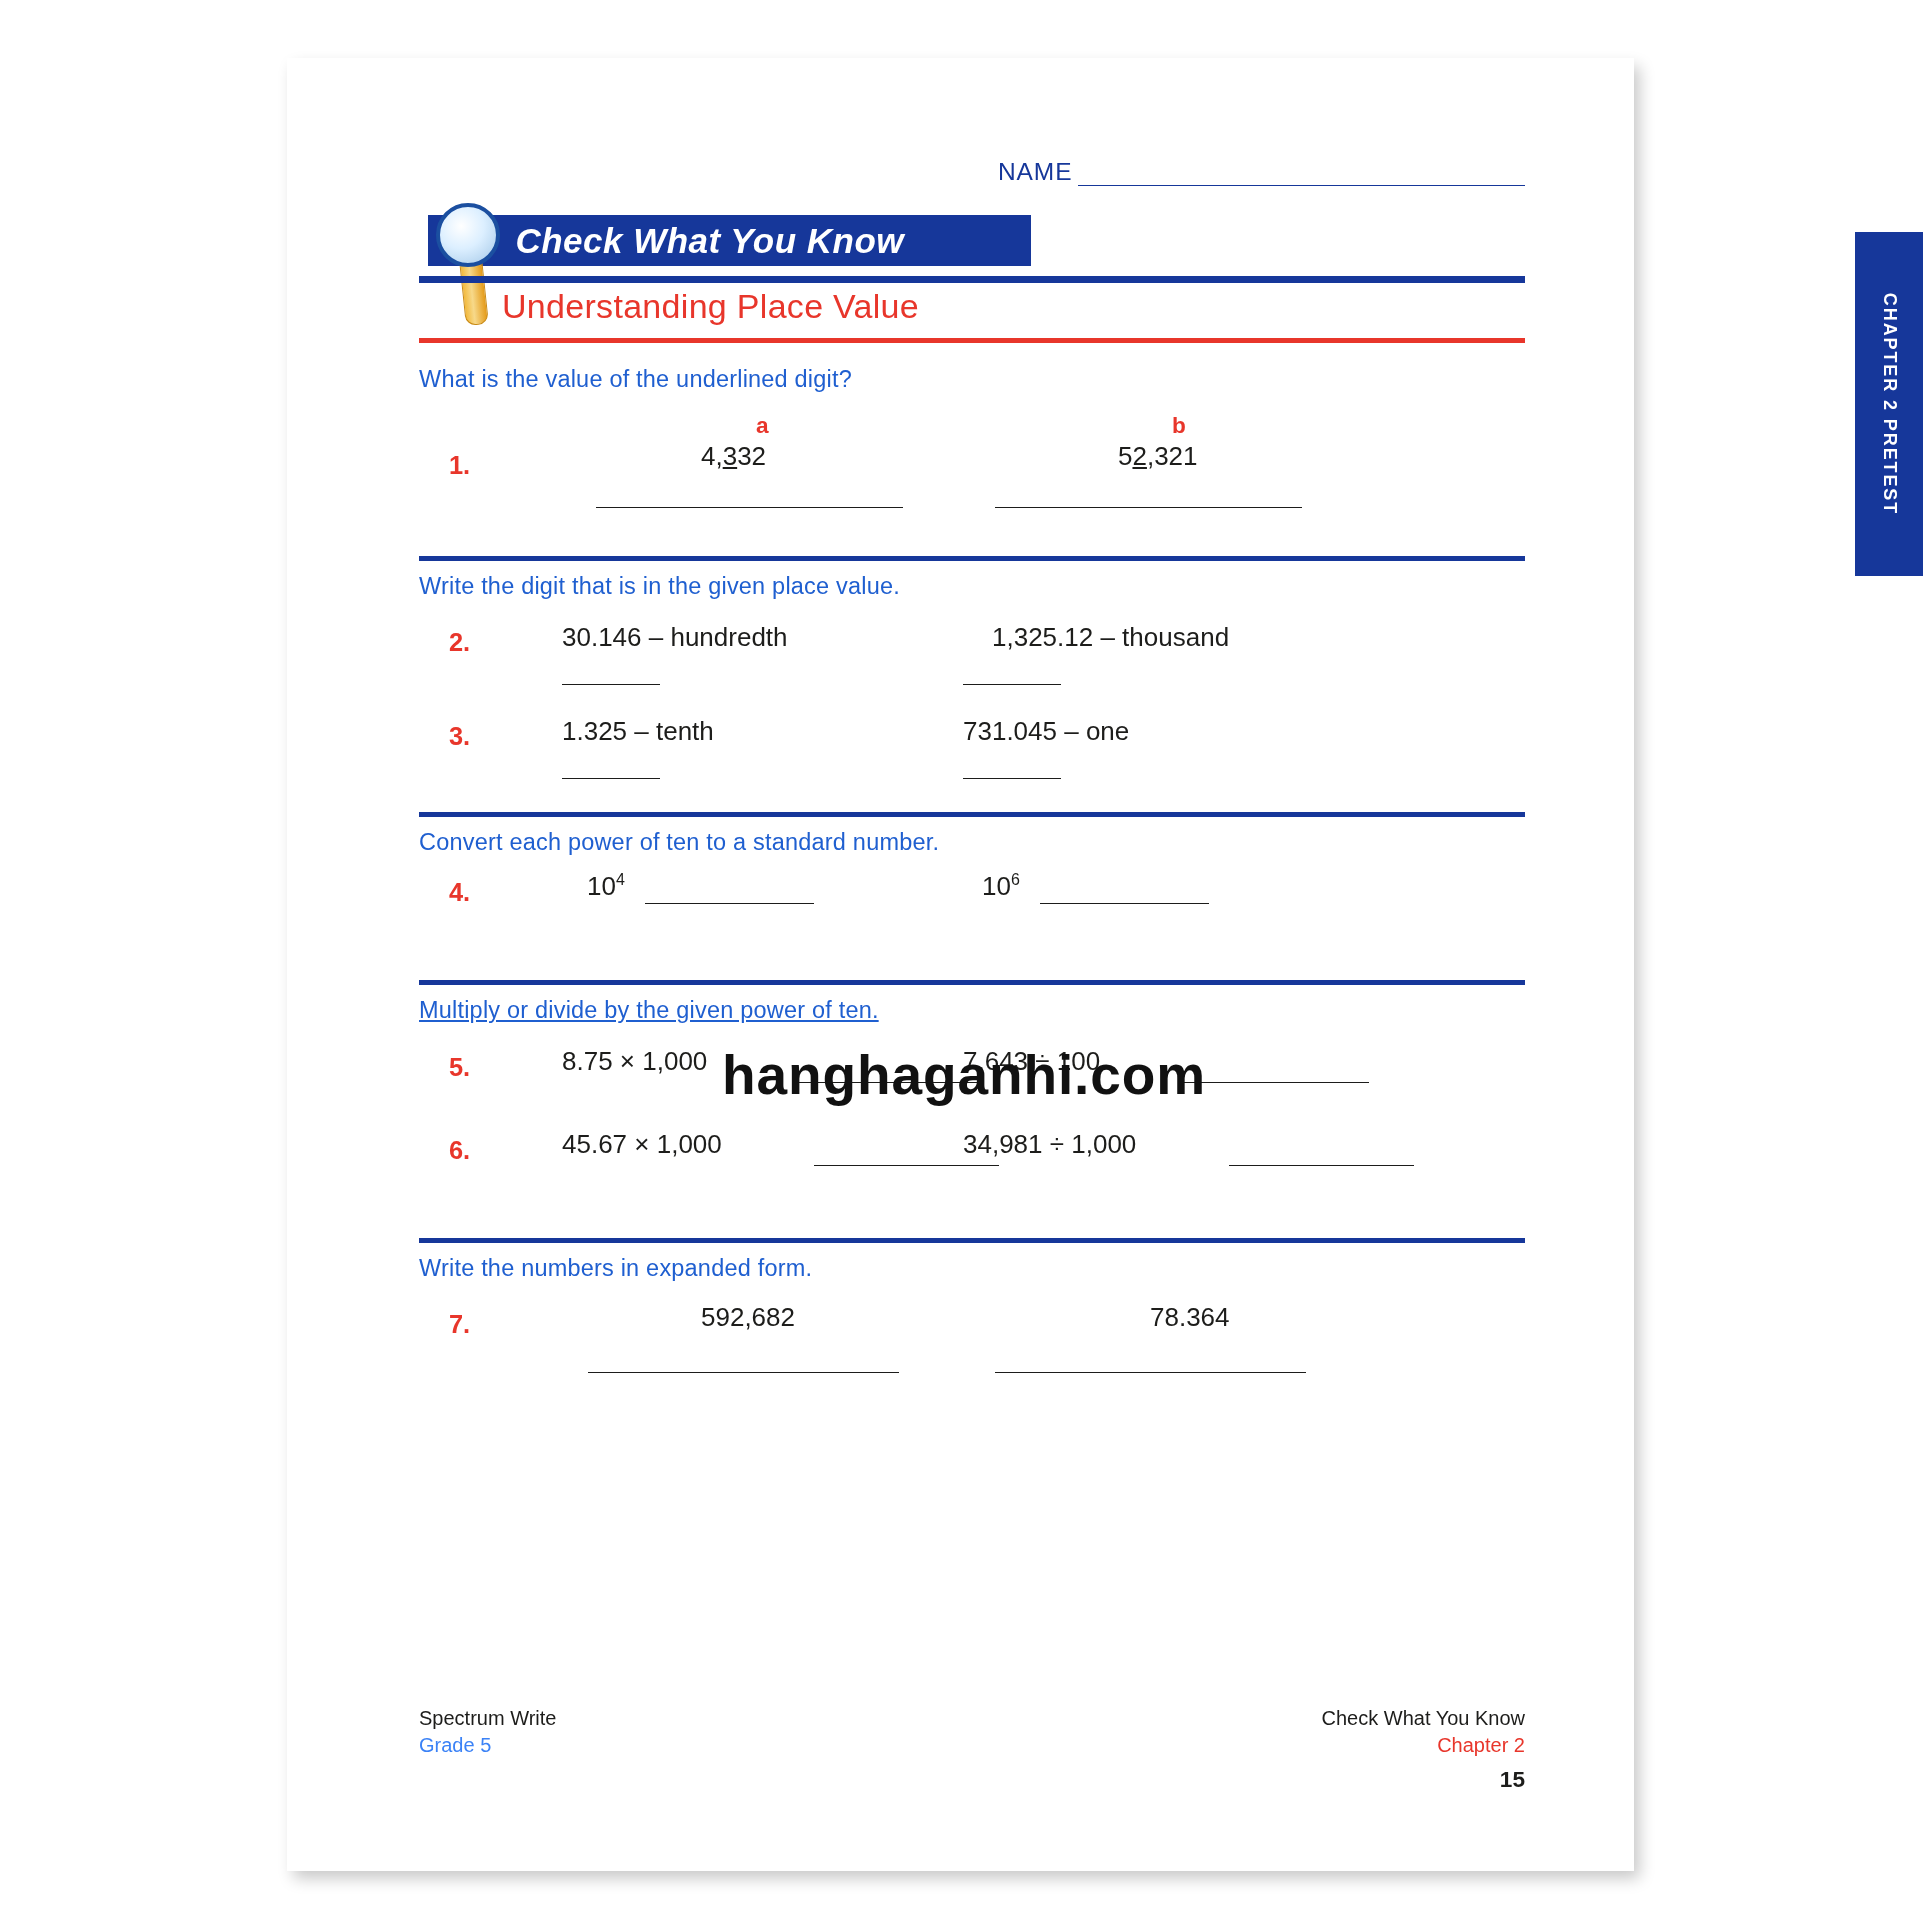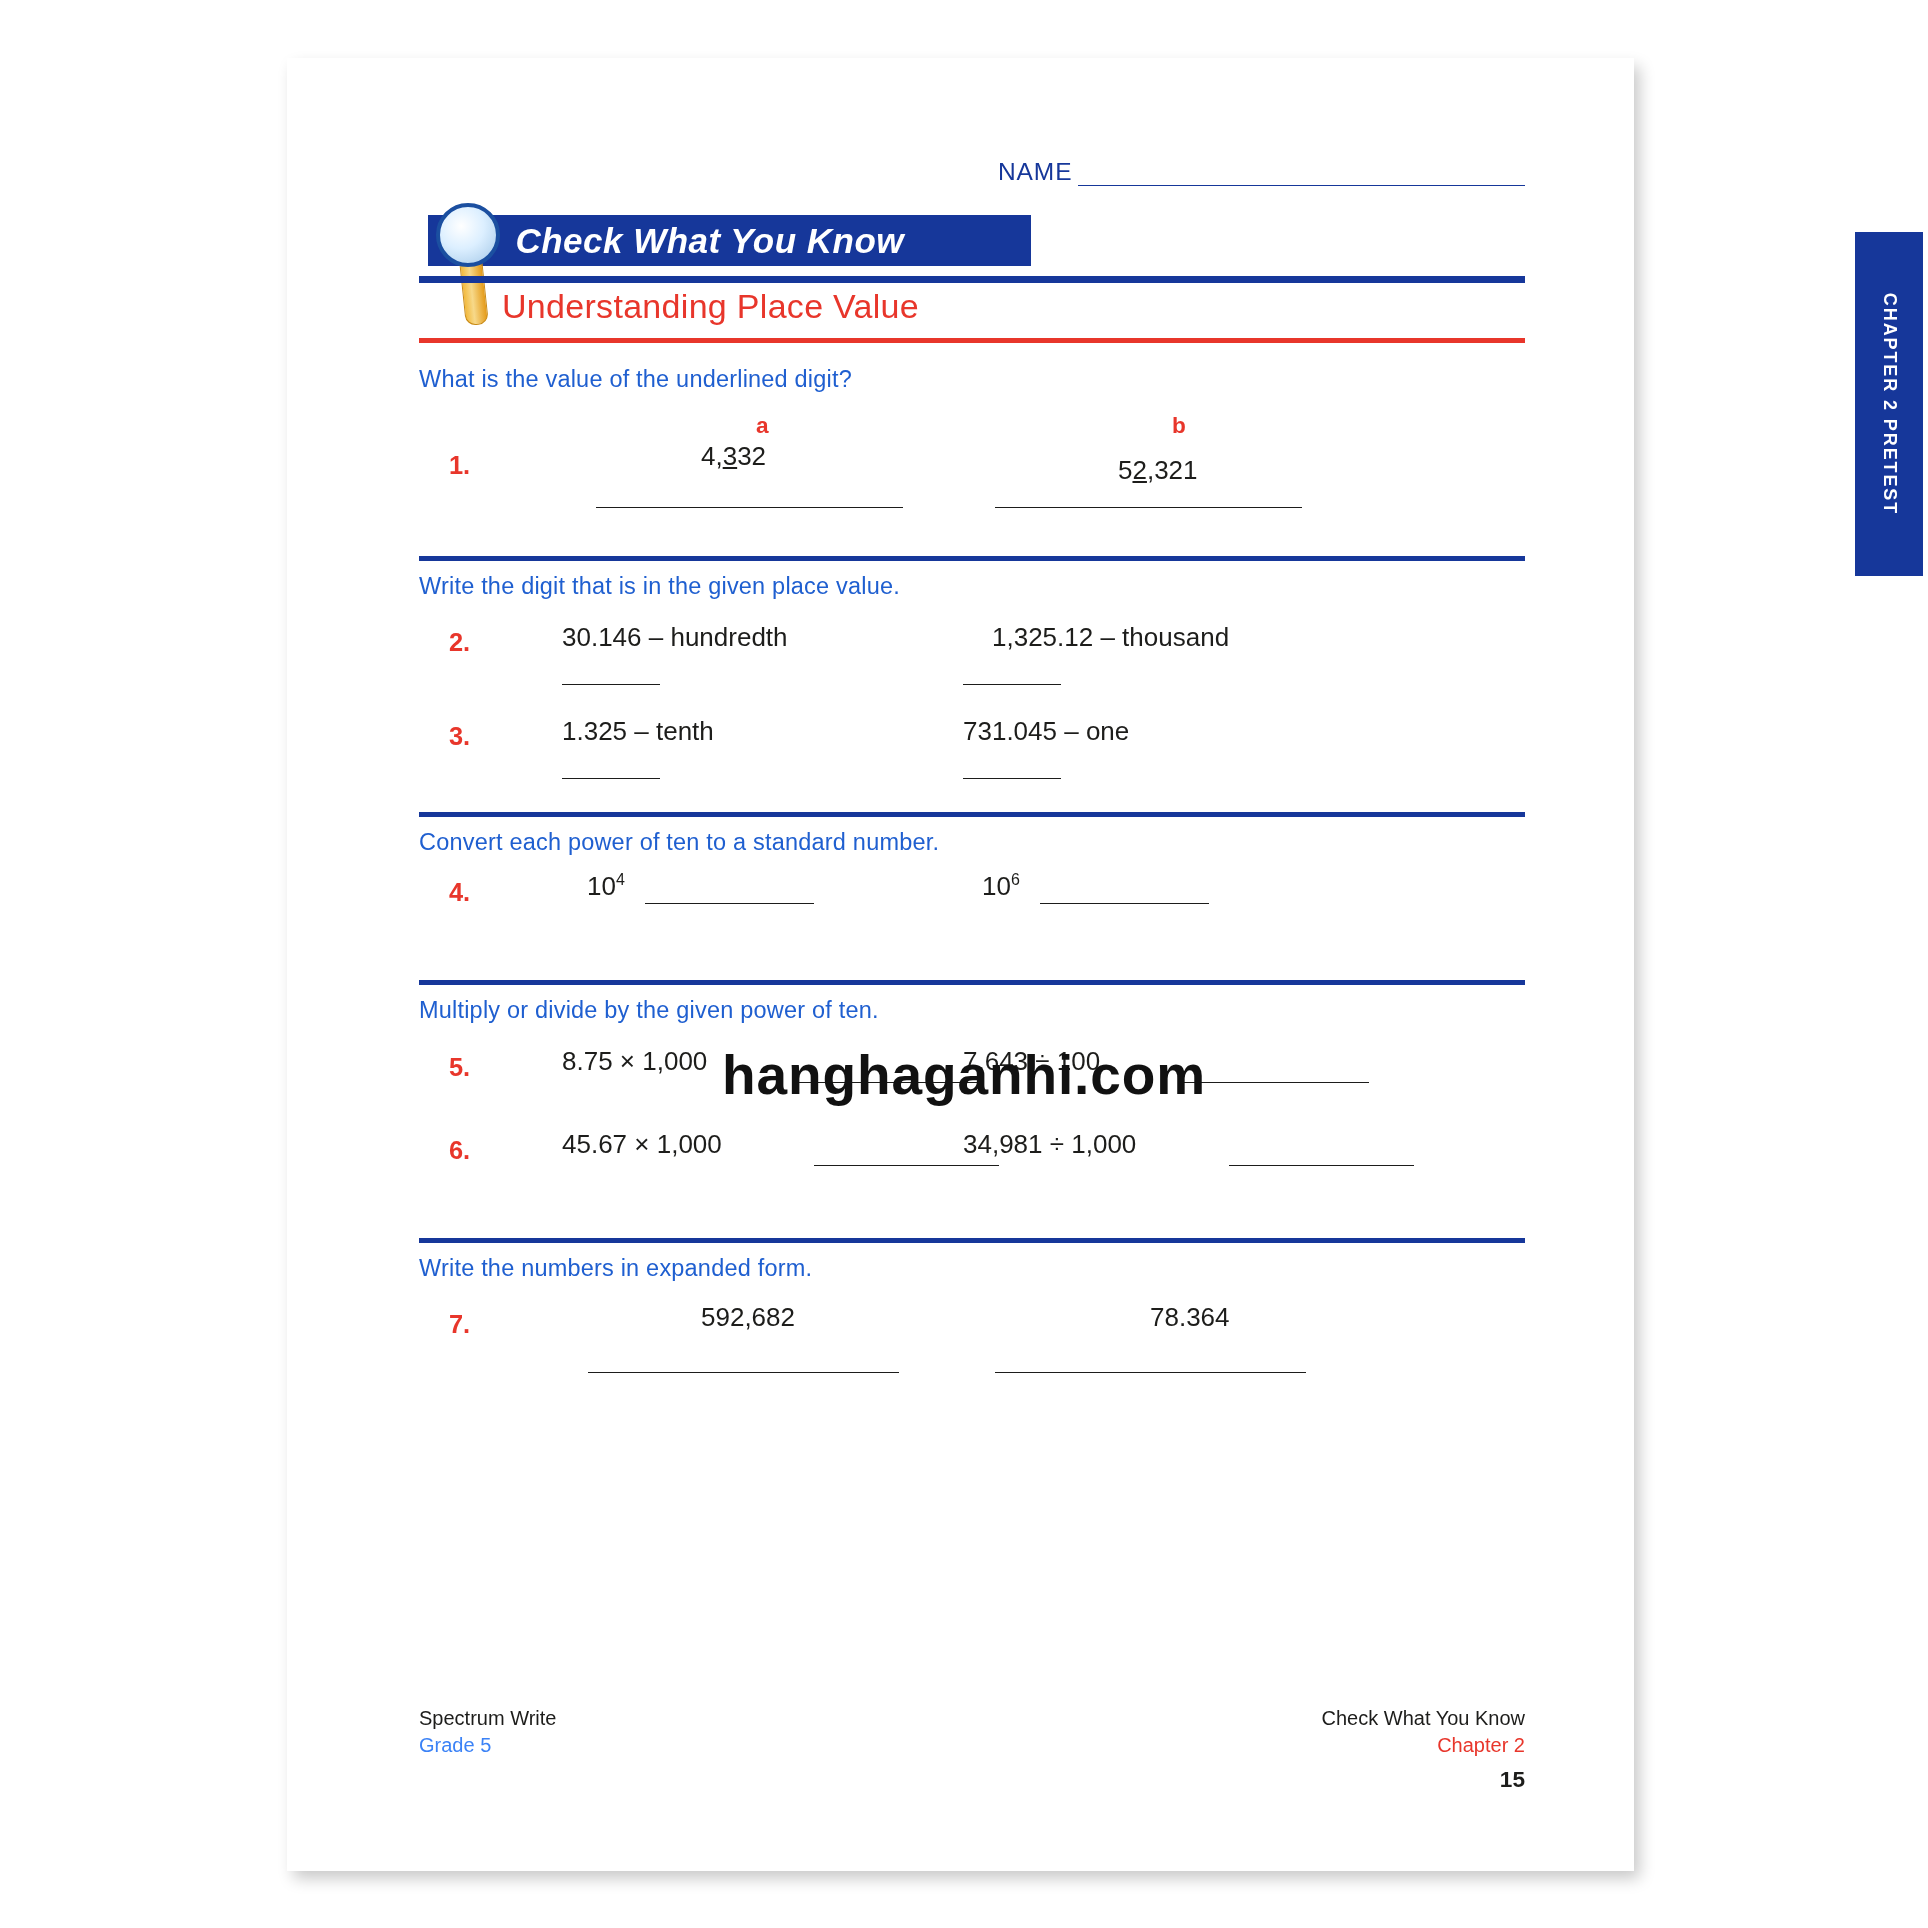--- a/index.html
+++ b/index.html
@@ -259,21 +259,21 @@
 
       <div class="subtitle">Understanding Place Value</div>
       <div class="subtitle-rule"></div>
 
       <div class="instr" style="left:0; top:209px;">What is the value of the underlined digit?</div>
       <div class="colhead" style="left:337px; top:256px;">a</div>
       <div class="colhead" style="left:753px; top:256px;">b</div>
 
       <div class="qnum" style="left:30px; top:294px;">1.</div>
       <div class="expr" style="left:282px; top:284px;">4,<span class="underlined-digit">3</span>32</div>
-      <div class="expr" style="left:699px; top:284px;margin-top:14px;">5<span class="underlined-digit">2</span>,321</div>
+      <div class="expr" style="left:699px; top:284px;">5<span class="underlined-digit">2</span>,321</div>
       <div class="ansline" style="left:177px; top:350px; width:307px;"></div>
       <div class="ansline" style="left:576px; top:350px; width:307px;"></div>
 
       <div class="blue-rule" style="top:399px;"></div>
 
       <div class="instr" style="left:0; top:416px;">Write the digit that is in the given place value.</div>
 
       <div class="qnum" style="left:30px; top:471px;">2.</div>
       <div class="expr" style="left:143px; top:465px;">30.146 – hundredth</div>
       <div class="expr" style="left:544px; top:465px;margin-left:29px;">1,325.12 – thousand</div>
@@ -291,21 +291,21 @@
       <div class="instr" style="left:0; top:672px;">Convert each power of ten to a standard number.</div>
 
       <div class="qnum" style="left:30px; top:721px;">4.</div>
       <div class="expr" style="left:168px; top:714px;">10<sup>4</sup></div>
       <div class="ansline" style="left:226px; top:746px; width:169px;"></div>
       <div class="expr" style="left:563px; top:714px;">10<sup>6</sup></div>
       <div class="ansline" style="left:621px; top:746px; width:169px;"></div>
 
       <div class="blue-rule" style="top:823px;"></div>
 
-      <div class="instr" style="left:0; top:840px;">Multiply or divide by the given power of ten.</div>
+      <div class="instr" style="left:0; top:840px;text-decoration:underline;">Multiply or divide by the given power of ten.</div>
 
       <div class="qnum" style="left:30px; top:896px;">5.</div>
       <div class="expr" style="left:143px; top:889px;">8.75 × 1,000</div>
       <div class="ansline" style="left:377px; top:925px; width:185px;"></div>
       <div class="expr" style="left:544px; top:889px;">7,643 ÷ 100</div>
       <div class="ansline" style="left:765px; top:925px; width:185px;"></div>
 
       <div class="qnum" style="left:30px; top:979px;">6.</div>
       <div class="expr" style="left:143px; top:972px;">45.67 × 1,000</div>
       <div class="ansline" style="left:395px; top:1008px; width:185px;"></div>

